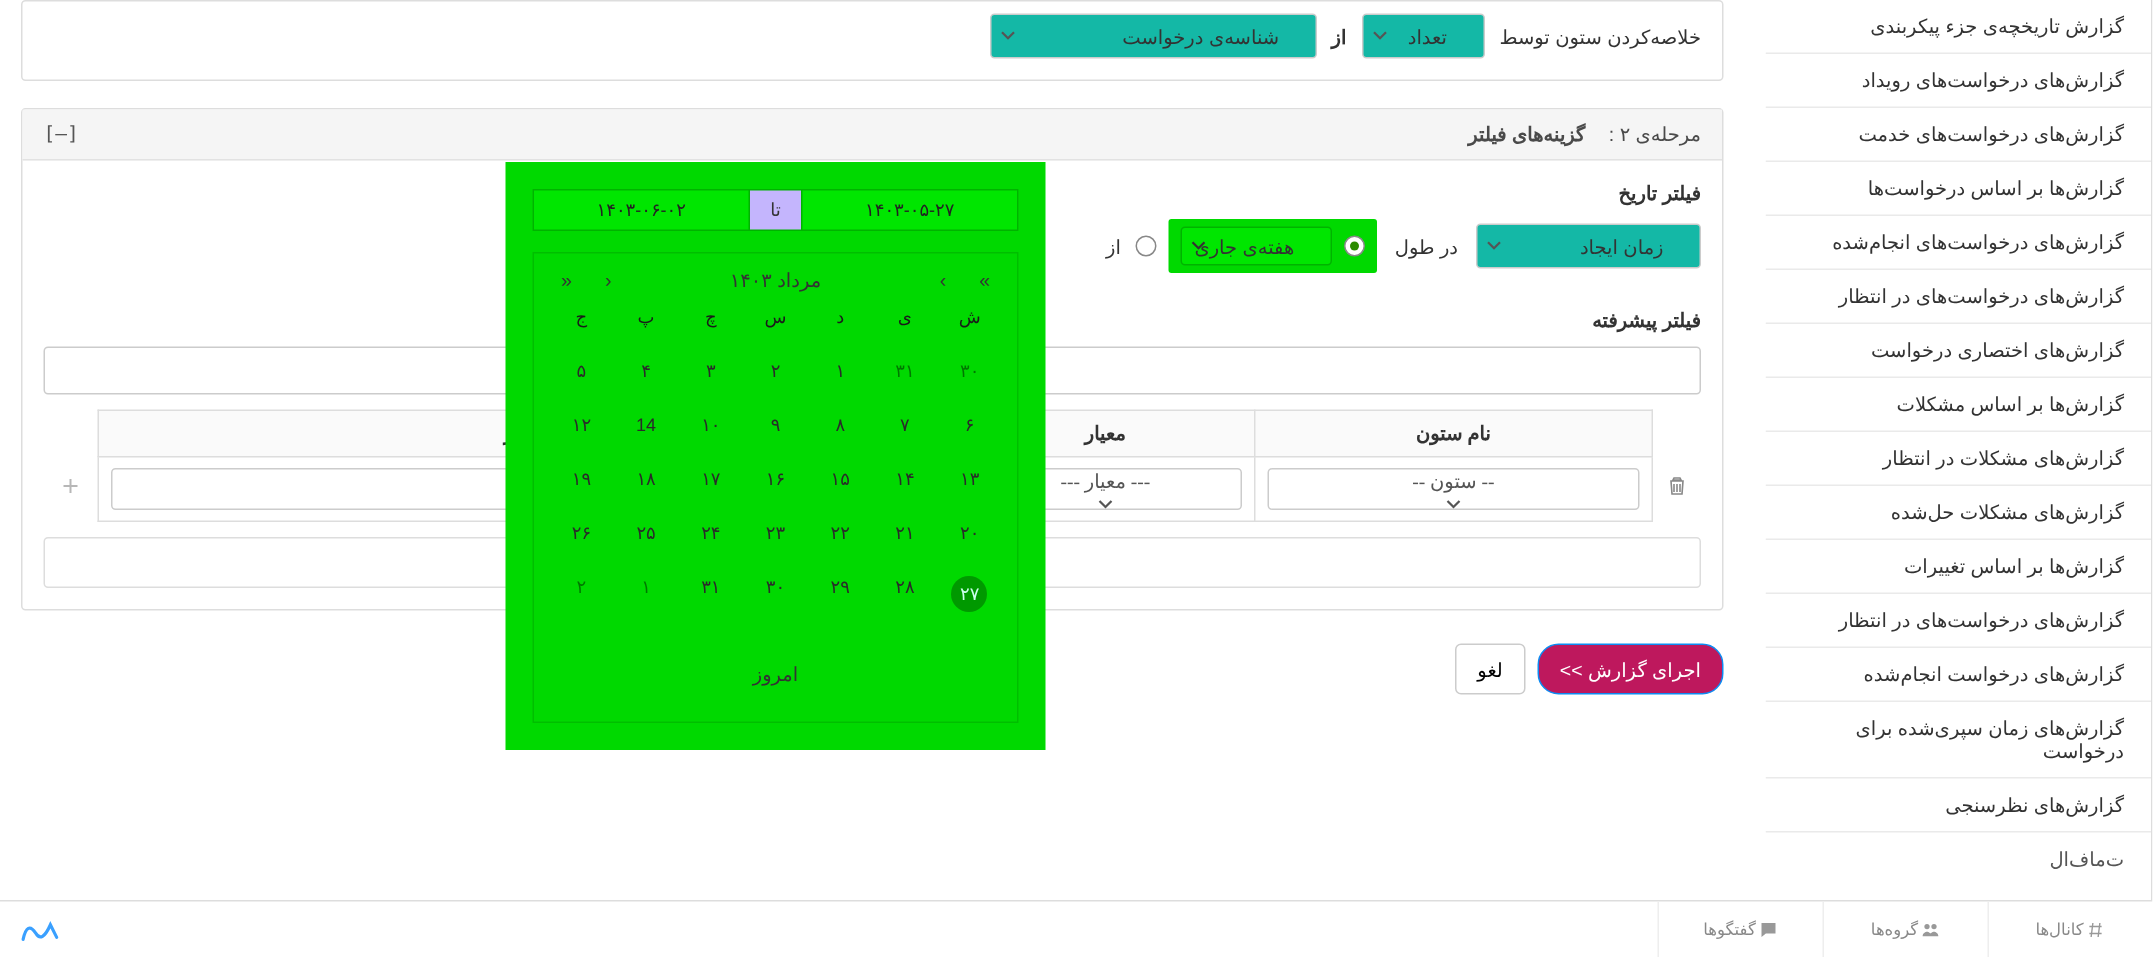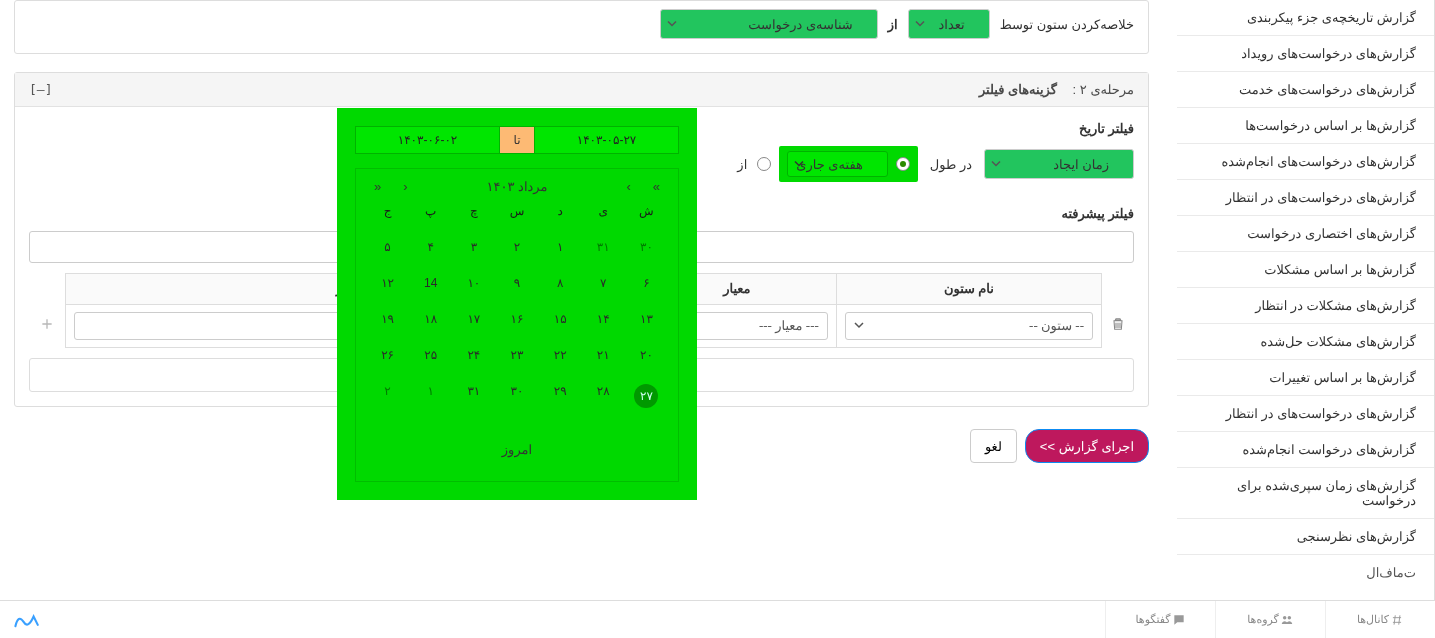--- a/index.html
+++ b/index.html
@@ -55,21 +55,21 @@
     align-items: center;
     gap: 6px;
     direction: rtl;
   }
   .label { font-size: 13px; color: #333; padding: 0 4px; }
   .select {
     border: 1px solid #ccc;
     height: 30px;
     border-radius: 3px;
     padding: 0 24px 0 8px;
-    background: #22c55e;
+    background: #14b8a6;
     position: relative;
     display: inline-flex;
     align-items: center;
     cursor: pointer;
     min-width: 70px;
   }
   .select .caret {
     position: absolute;
     left: 6px;
     top: 50%;
@@ -130,21 +130,21 @@
     border: 1px solid #ddd;
     padding: 7px 8px;
     text-align: center;
     font-weight: normal;
     color:#555;
     font-family:Liberation Serif, serif;
   }
   .filter-table th { background:#fafafa; font-weight:bold; color:#333; }
   .filter-table .icon-cell { width:36px; border:none; background:transparent; }
   .filter-table tr td:first-child, .filter-table tr th:first-child { border:none; background:transparent; width:30px; }
-  .cell-select { width:100%; border:1px solid #ccc; height:28px; border-radius:3px; display:flex; align-items:center; justify-content:space-between; padding:0 8px; cursor:pointer; }
+  .cell-select { width:100%; border:1px solid #ccc; height:28px; border-radius:3px; display:flex; align-items:center; justify-content:space-between; padding:0 8px; cursor:pointer;flex-direction:column; }
   .cell-input { width:100%; border:1px solid #ccc; height:28px; border-radius:3px; }
 
   .empty-bar {
     width: calc(100% - 28px);
     margin: 6px 14px 14px 14px;
     border:1px solid #ddd;
     height: 34px;
     border-radius:3px;
     background:#fff;
   }
@@ -185,21 +185,21 @@
     align-items:center;
     justify-content:center;
     font-size:12px;
     color:#222;
   }
   .cal-range .sep {
     width:34px;
     height:28px;
     border-top:1px solid #00b300;
     border-bottom:1px solid #00b300;
-    background:#fdba74;
+    background:#c4b5fd;
     display:flex;
     align-items:center;
     justify-content:center;
     font-size:12px;
   }
   .cal-inner {
     margin: 6px 18px 18px 18px;
     border: 1px solid rgba(0,0,0,0.12);
     padding-bottom: 10px;
   }

